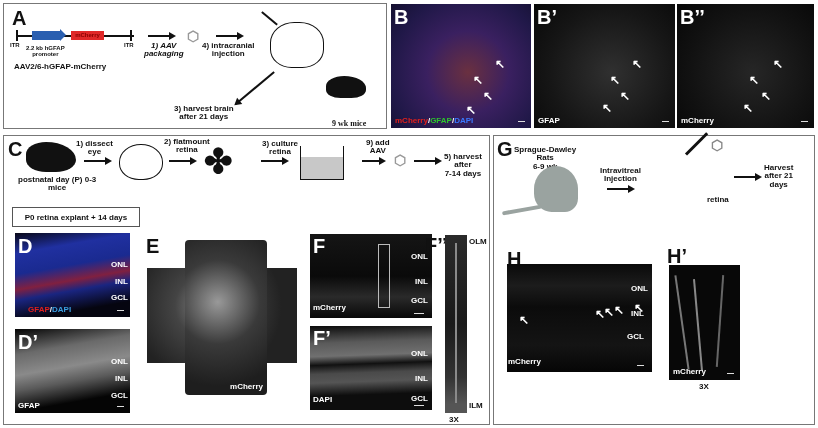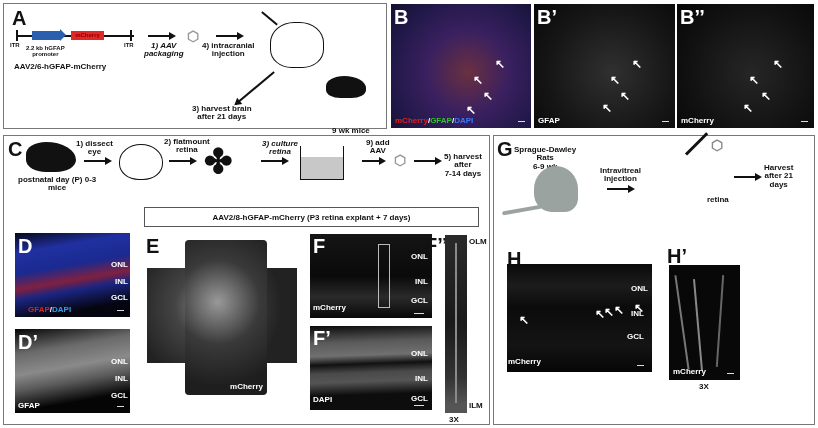--- a/index.html
+++ b/index.html
@@ -40,25 +40,25 @@
   <div class="t" style="left:140px;top:38px;white-space:pre;font-style:italic;">1) AAV
 packaging</div>
   <div style="position:absolute;left:183px;top:24px;font-size:14px;color:#999;">⬡</div>
   <div class="arrow" style="left:212px;top:31px;width:26px;"></div>
   <div class="t" style="left:198px;top:38px;white-space:pre;">4) intracranial
 injection</div>
 
   <div style="position:absolute;left:266px;top:18px;width:54px;height:46px;border:1.5px solid #111;border-radius:45% 45% 40% 40%;background:#fff;"></div>
   <div style="position:absolute;left:258px;top:7px;width:20px;height:1.5px;background:#111;transform:rotate(40deg);transform-origin:left;"></div>
   <div class="arrow" style="left:226px;top:83px;width:50px;transform:rotate(140deg);transform-origin:center;"></div>
-  <div class="t" style="left:188px;top:101px;white-space:pre;text-align:center;">3) harvest brain
+  <div class="t" style="left:170px;top:101px;white-space:pre;text-align:center;">3) harvest brain
 after 21 days</div>
 
   <div style="position:absolute;left:322px;top:72px;width:40px;height:22px;background:#111;border-radius:50% 60% 40% 40%;"></div>
-  <div class="t" style="left:328px;top:123px;">9 wk mice</div>
+  <div class="t" style="left:328px;top:116px;font-family:Liberation Serif, serif;">9 wk mice</div>
 </div>
 
 <div class="img" style="left:391px;top:4px;width:140px;height:124px;background:radial-gradient(circle at 55% 55%, #6a3040 0%, #3a2060 40%, #201848 75%, #141030 100%);">
   <div class="plabel w" style="left:3px;top:3px;">B</div>
   <div class="warrow" style="left:104px;top:54px;">↖</div>
   <div class="warrow" style="left:82px;top:70px;">↖</div>
   <div class="warrow" style="left:92px;top:86px;">↖</div>
   <div class="warrow" style="left:75px;top:100px;">↖</div>
   <div class="cap" style="left:4px;bottom:3px;">
     <span style="color:#e0201c;">mCherry</span><span>/</span><span style="color:#2ec42e;">GFAP</span><span>/</span><span style="color:#3a78ff;">DAPI</span>
@@ -92,36 +92,36 @@
   <div class="t" style="left:14px;top:40px;white-space:pre;text-align:center;">postnatal day (P) 0-3
 mice</div>
   <div class="t" style="left:72px;top:4px;white-space:pre;">1) dissect
 eye</div>
   <div class="arrow" style="left:80px;top:24px;width:26px;"></div>
   <div style="position:absolute;left:115px;top:8px;width:44px;height:36px;border:1.5px solid #111;border-radius:50% 50% 45% 45%;"></div>
   <div class="t" style="left:160px;top:2px;white-space:pre;">2) flatmount
 retina</div>
   <div class="arrow" style="left:165px;top:24px;width:26px;"></div>
   <div style="position:absolute;left:200px;top:8px;font-size:34px;line-height:1;">✤</div>
-  <div class="t" style="left:258px;top:4px;white-space:pre;font-style:italic;">3) culture
+  <div class="t" style="left:258px;top:4px;white-space:pre;">3) culture
 retina</div>
   <div class="arrow" style="left:257px;top:24px;width:26px;"></div>
   <div style="position:absolute;left:296px;top:10px;width:44px;height:34px;border:1.5px solid #111;border-top:none;">
     <div style="position:absolute;left:0;right:0;bottom:0;height:22px;background:#c8c8c8;"></div>
   </div>
   <div class="t" style="left:362px;top:3px;white-space:pre;">9) add
 AAV</div>
   <div class="arrow" style="left:358px;top:24px;width:22px;"></div>
   <div style="position:absolute;left:390px;top:16px;font-size:14px;color:#999;">⬡</div>
   <div class="arrow" style="left:410px;top:24px;width:26px;"></div>
   <div class="t" style="left:440px;top:17px;white-space:pre;">5) harvest
 after
 7-14 days</div>
 
-  <div class="sub" style="left:140px;top:71px;width:335px;height:20px;">AAV2/8-hGFAP-mCherry (P3 retina explant + 7 days)</div>
+  <div class="sub" style="left:8px;top:71px;width:128px;height:20px;">P0 retina explant + 14 days</div>
 
   <div class="img" style="left:11px;top:97px;width:115px;height:84px;background:linear-gradient(170deg,#080818 0%,#2030a0 20%,#1a2a90 40%,#802040 55%,#1a2580 65%,#050510 85%);">
     <div class="plabel w" style="left:3px;top:3px;">D</div>
     <div class="layer" style="right:2px;top:27px;">ONL</div>
     <div class="layer" style="right:2px;top:44px;">INL</div>
     <div class="layer" style="right:2px;top:60px;">GCL</div>
     <div class="cap" style="left:13px;bottom:3px;">
       <span style="color:#e0201c;">GFAP</span><span>/</span><span style="color:#3a9fe0;">DAPI</span>
     </div>
     <div class="scale" style="right:6px;bottom:6px;"></div>

